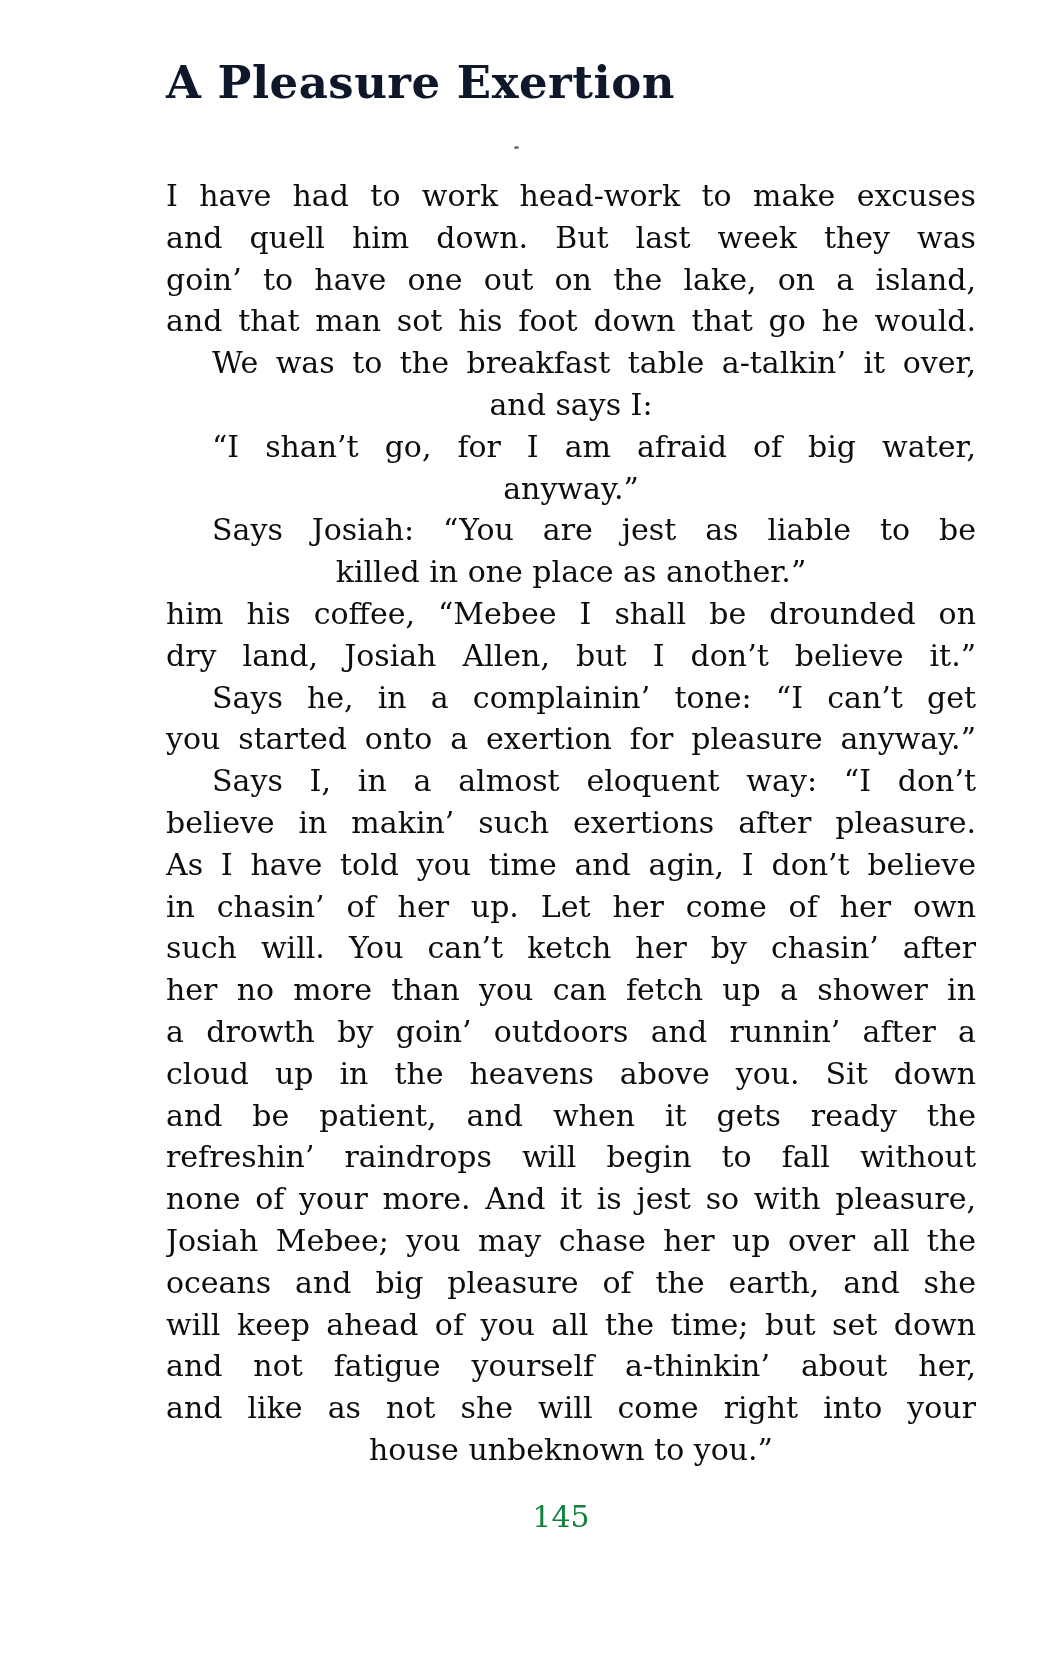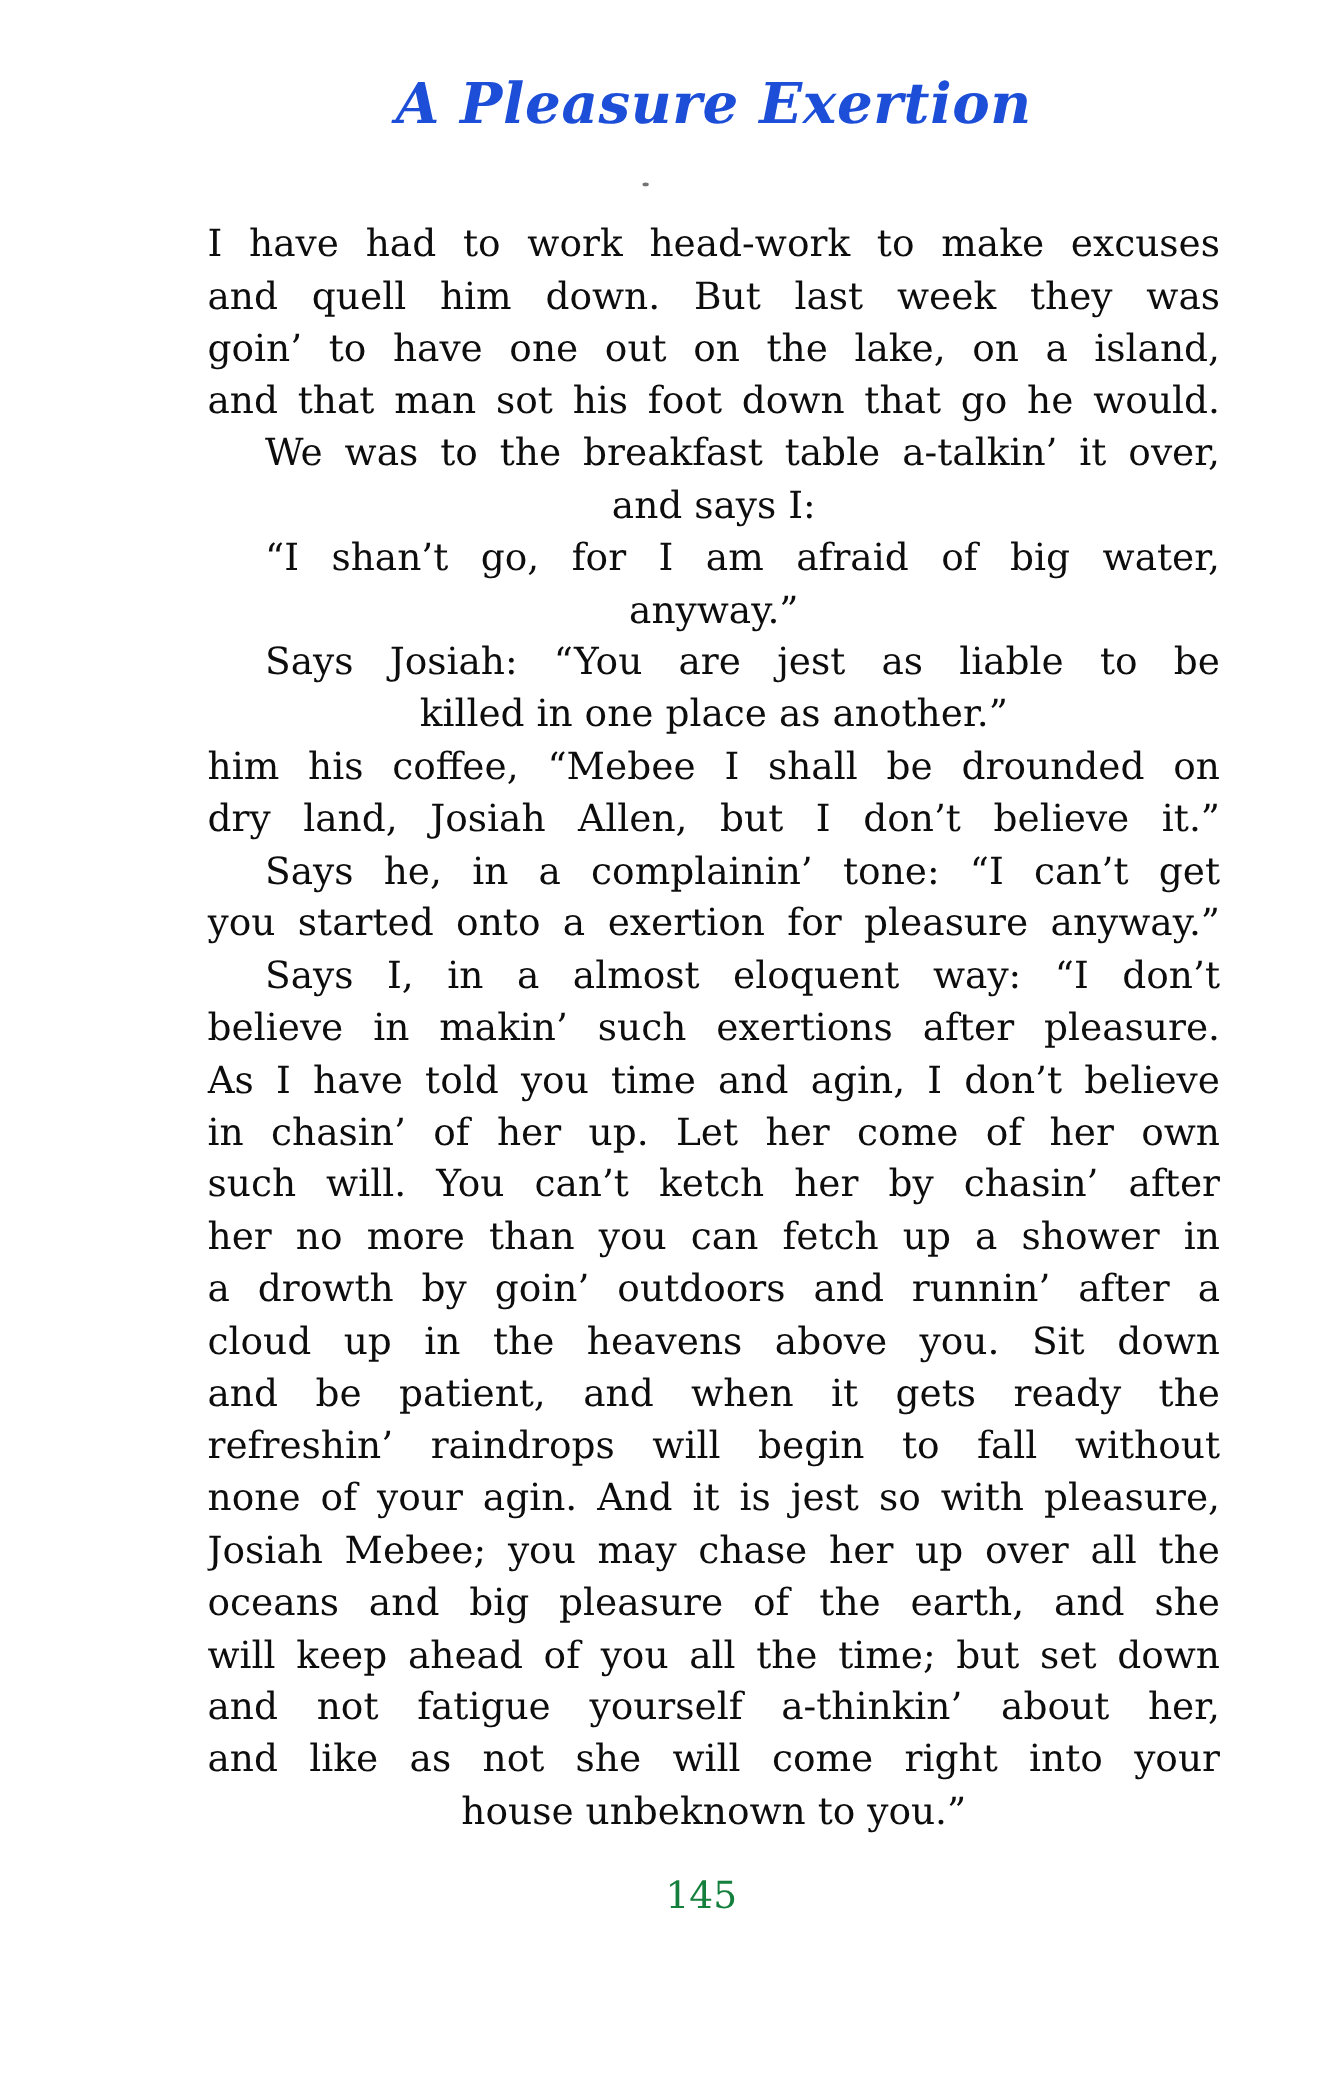--- a/index.html
+++ b/index.html
@@ -10,27 +10,26 @@
     background: #ffffff;
     overflow: hidden;
     font-family: "DejaVu Serif", serif;
     color: #0d0d0d;
   }
   .page-title {
     position: absolute;
     left: 166px;
     top: 60px;
     width: 810px;
-    text-align: center;
+    text-align: left;
     font-size: 45px;
     font-weight: bold;
     line-height: 1;
     letter-spacing: 0.5px;
-    color: #1d4ed8;
-    font-style: italic;
+    color: #0f172a;
   }
   .ink-speck {
     position: absolute;
     left: 514px;
     top: 146px;
     width: 5px;
     height: 3px;
     background: #444;
     border-radius: 50%;
     opacity: 0.75;
@@ -90,21 +89,21 @@
       <div class="line j i">Says I, in a almost eloquent way:  “I don’t</div>
       <div class="line j">believe in makin’ such exertions after pleasure.</div>
       <div class="line j">As I have told you time and agin, I don’t believe</div>
       <div class="line j">in chasin’ of her up.  Let her come of her own</div>
       <div class="line j">such will.  You can’t ketch her by chasin’ after</div>
       <div class="line j">her no more than you can fetch up a shower in</div>
       <div class="line j">a drowth by goin’ outdoors and runnin’ after a</div>
       <div class="line j">cloud up in the heavens above you.  Sit down</div>
       <div class="line j">and be patient, and when it gets ready the</div>
       <div class="line j">refreshin’ raindrops will begin to fall without</div>
-      <div class="line j">none of your agin.  And it is jest so with pleasure,</div>
+      <div class="line j">none of your more.  And it is jest so with pleasure,</div>
       <div class="line j">Josiah Mebee; you may chase her up over all the</div>
       <div class="line j">oceans and big pleasure of the earth, and she</div>
       <div class="line j">will keep ahead of you all the time; but set down</div>
       <div class="line j">and not fatigue yourself a-thinkin’ about her,</div>
       <div class="line j">and like as not she will come right into your</div>
       <div class="line">house unbeknown to you.”</div>
     </div>
 
   <div class="page-number">145</div>
 </div>

